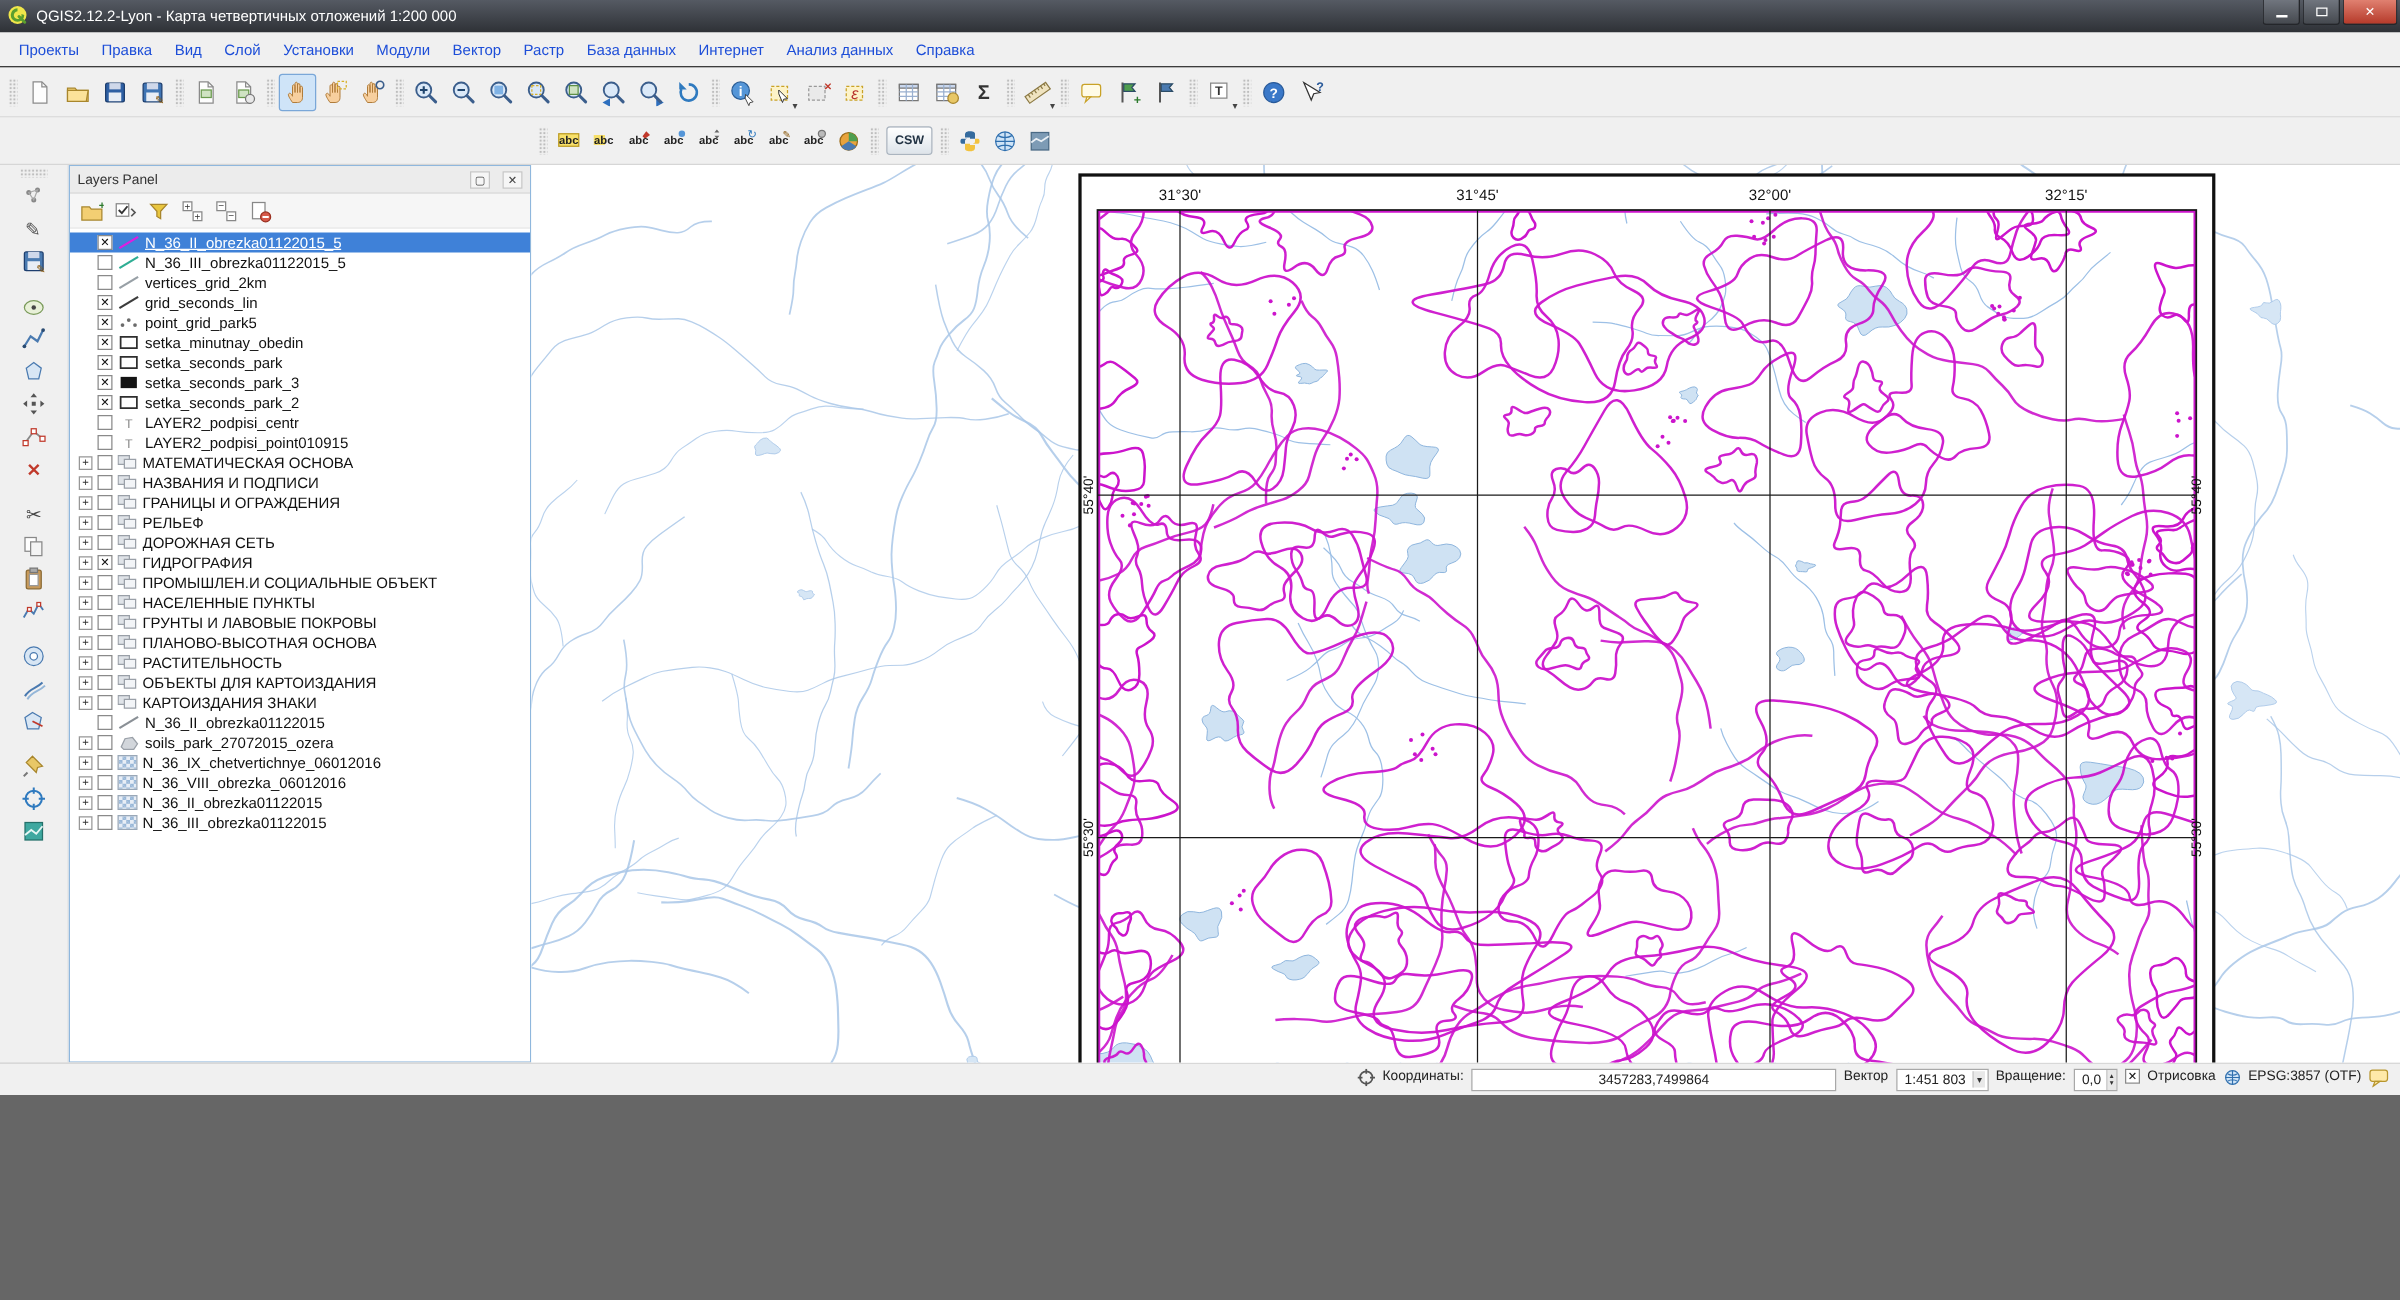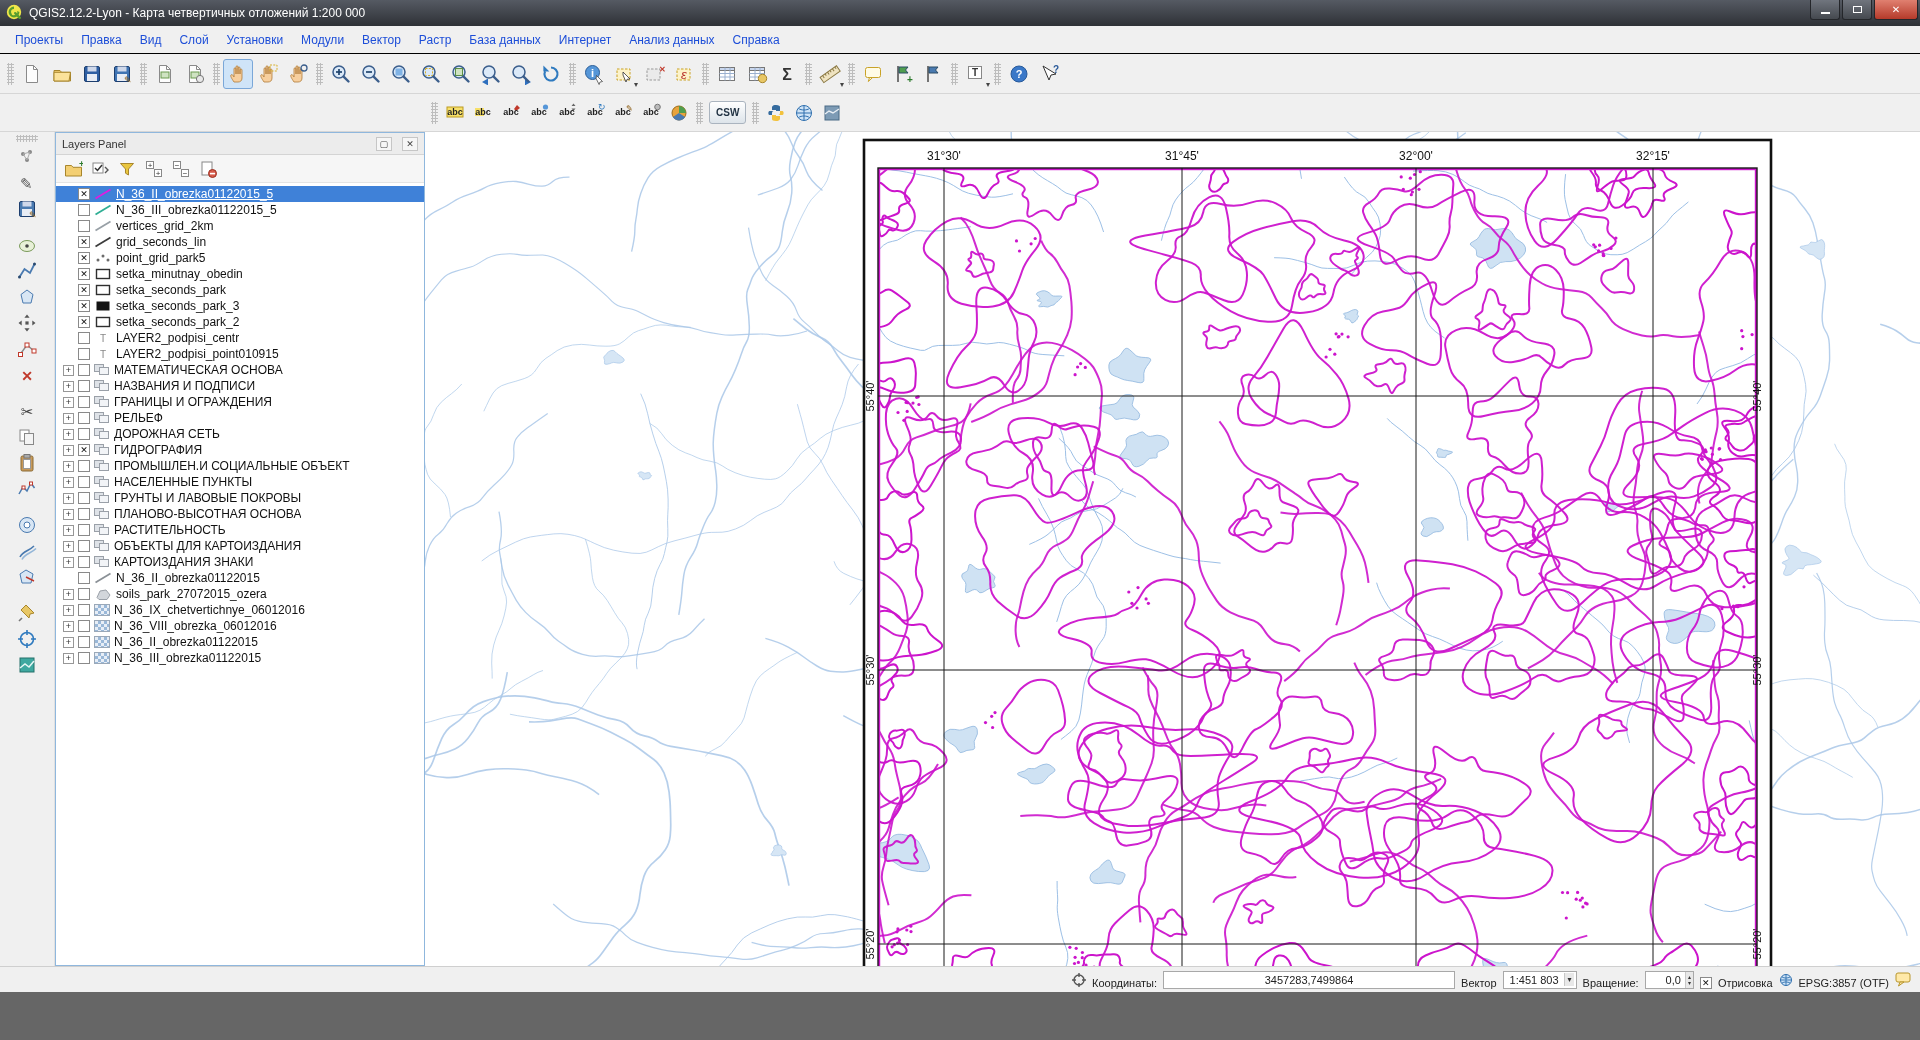--- a/index.html
+++ b/index.html
@@ -1,18 +1,18 @@
 <!DOCTYPE html>
 <html><head>
 <meta charset="utf-8">
 <style>
 *{box-sizing:border-box;margin:0;padding:0}
 html,body{width:1920px;height:1040px;overflow:hidden}
 body{font-family:"Liberation Sans",sans-serif;background:#666}
-#app{position:relative;width:1920px;height:992px;display:flex;flex-direction:column;background:#f0f0f0;overflow:hidden}
+#app{position:relative;width:1920px;height:876px;display:flex;flex-direction:column;background:#f0f0f0;overflow:hidden}
 
 
 .titlebar{height:26px;flex:none;background:linear-gradient(#555a63,#2e3136);display:flex;align-items:center;color:#fff;font-size:12px;padding-left:6px;gap:7px}
 .titlebar .title{white-space:nowrap}
 .wincontrols{margin-left:auto;display:flex;align-self:flex-start}
 .winbtn{width:30px;height:20px;display:flex;align-items:center;justify-content:center;font-size:10px;color:#fff;background:linear-gradient(#70757e,#45494f);border:1px solid #24262a;border-top:none;border-radius:0 0 3px 3px;margin-right:2px}
 .winbtn .maxglyph{width:9px;height:7px;border:1.5px solid #fff;display:inline-block}
 .winbtn .minglyph{width:9px;height:2px;background:#fff;display:inline-block;margin-top:6px}
 .winbtn.close{width:44px;background:linear-gradient(#e08070,#b53a2a)}
 
@@ -56,25 +56,25 @@
 .checker{width:16px;height:12px;display:inline-block;border:1px solid #9aa8b8;background-image:linear-gradient(45deg,#9ab8d8 25%,rgba(0,0,0,0) 25%,rgba(0,0,0,0) 75%,#9ab8d8 75%),linear-gradient(45deg,#9ab8d8 25%,#e8eef6 25%,#e8eef6 75%,#9ab8d8 75%);background-size:6px 6px;background-position:0 0,3px 3px}
 .lbl{overflow:hidden;text-overflow:ellipsis}
 
 
 .canvas{flex:1;position:relative;background:#ffffff;overflow:hidden}
 .canvas svg{position:absolute;inset:0}
 .canvas svg text{font-family:"Liberation Sans",sans-serif}
 
 
 .statusbar{height:26px;flex:none;background:#f0f0f0;border-top:1px solid #cfcfcf;display:flex;align-items:center;font-size:11px;color:#222;gap:6px;padding:0 8px}
-.sb-right{margin-left:auto;display:flex;align-items:flex-end;gap:6px}
+.sb-right{margin-left:auto;display:flex;align-items:flex-start;gap:6px}
 .sb-input{background:#fff;border:1px solid #a8a8a8;height:18px;display:flex;align-items:center;justify-content:center;padding:0 6px}
 .sb-combo{background:#fff;border:1px solid #a8a8a8;height:18px;display:flex;align-items:center;padding:0 2px 0 6px;gap:5px}
 .sb-combo .dd{font-size:8px;color:#333;border-left:1px solid #c8c8c8;padding:2px 2px 2px 3px;background:#e8e8e8}
-.sb-spin{background:#fff;border:1px solid #a8a8a8;height:18px;display:flex;align-items:center;padding-left:20px;gap:4px}
+.sb-spin{background:#fff;border:1px solid #a8a8a8;height:18px;display:flex;align-items:center;padding-left:6px;gap:4px}
 .spin-arrows{display:flex;flex-direction:column;font-size:6px;line-height:6px;color:#333;background:#e8e8e8;border-left:1px solid #c8c8c8;padding:2px 2px}
 .sb-cb{width:12px;height:12px;border:1px solid #8a8a8a;background:#fff;font-size:9px;line-height:10px;text-align:center;color:#111}
 </style>
 </head>
 <body>
 
 <div id="app">
 
   <div class="titlebar">
     <span><svg width="16" height="16" viewBox="0 0 16 16">

